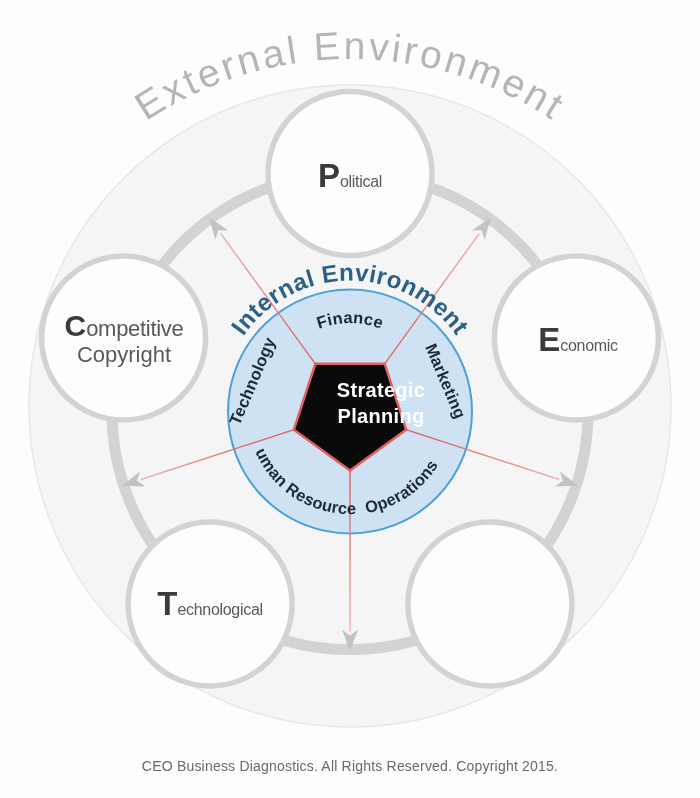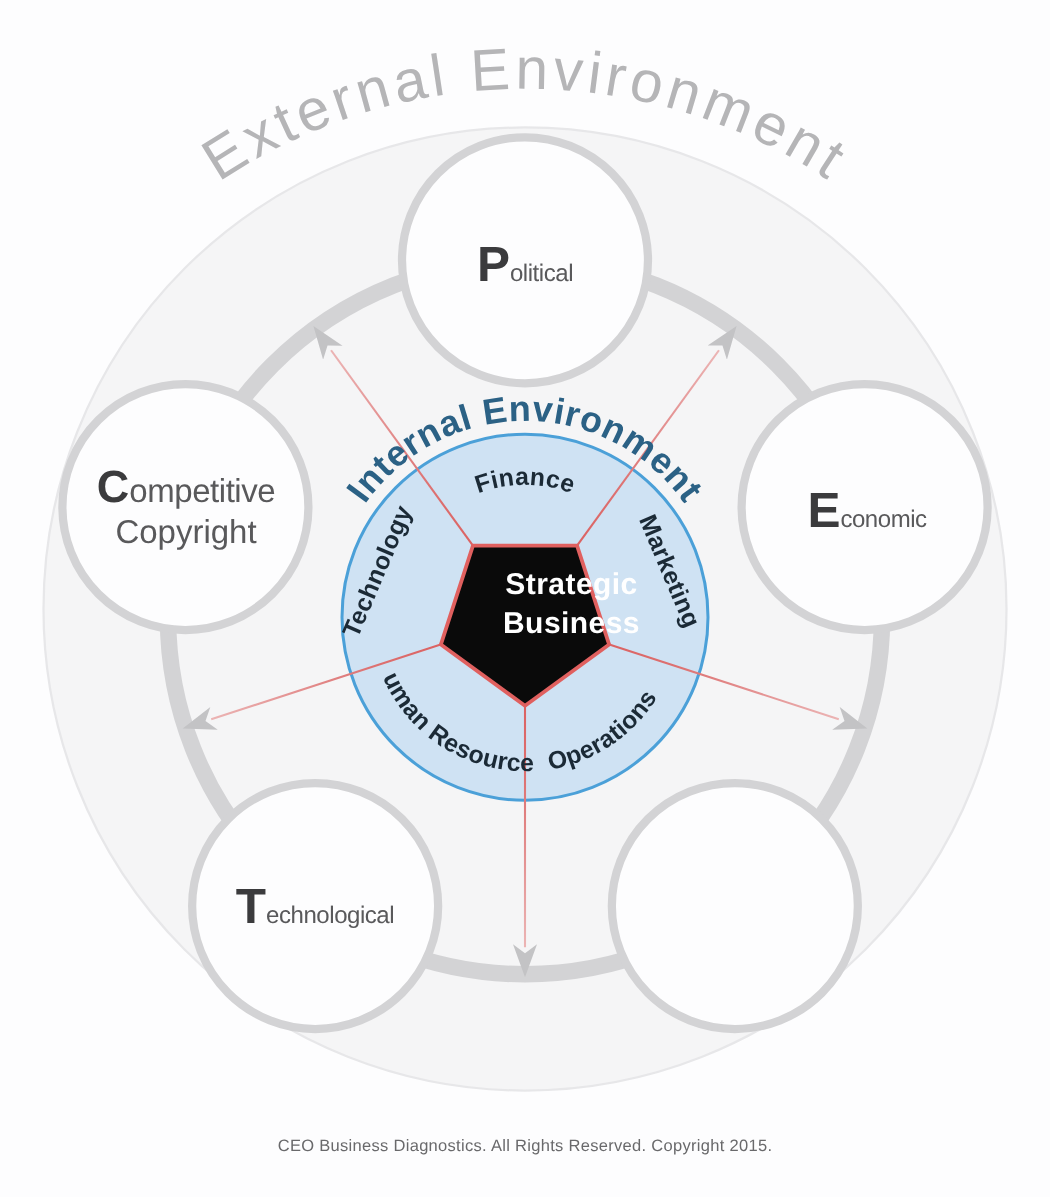--- a/index.html
+++ b/index.html
@@ -18,21 +18,21 @@
   .node-label.multi .line{font-size:22px;color:#59595b;}
   .node-label.multi .lead{font-size:30px;}
   .node-label.multi .rest{font-size:22px;}
   .pentagon-label{
     position:absolute;left:350px;top:403px;transform:translate(-50%,-50%);
     color:#ffffff;font-size:20px;font-weight:bold;text-align:center;
     line-height:1.3;letter-spacing:0.3px;white-space:nowrap;margin-left:31px;
   }
   .footer{
     position:absolute;left:0;top:758px;width:700px;text-align:center;
-    font-size:11px;color:#69696b;letter-spacing:0.2px;
+    font-size:14px;color:#69696b;letter-spacing:0.2px;
   }
   text.curved-ext{font-size:39px;fill:#b5b5b7;letter-spacing:3px;}
   text.curved-int{font-size:24px;font-weight:bold;fill:#2b6185;letter-spacing:0.5px;}
   text.sector{font-size:16.5px;font-weight:bold;fill:#1b2a36;letter-spacing:0.2px;}
 </style>
 </head>
 <body>
 
 <div id="stage">
 
@@ -110,18 +110,18 @@
     <div class="line">Copyright</div>
   </div>
 
   <div class="node-label" style="left:210px;top:604px;">
     <span class="lead">T</span><span class="rest">echnological</span>
   </div>
 
 
   <div class="pentagon-label">
     <div>Strategic</div>
-    <div>Business</div>
+    <div>Planning</div>
   </div>
 
   <div class="footer">CEO Business Diagnostics. All Rights Reserved. Copyright 2015.</div>
 
 </div>
 
 </body></html>

